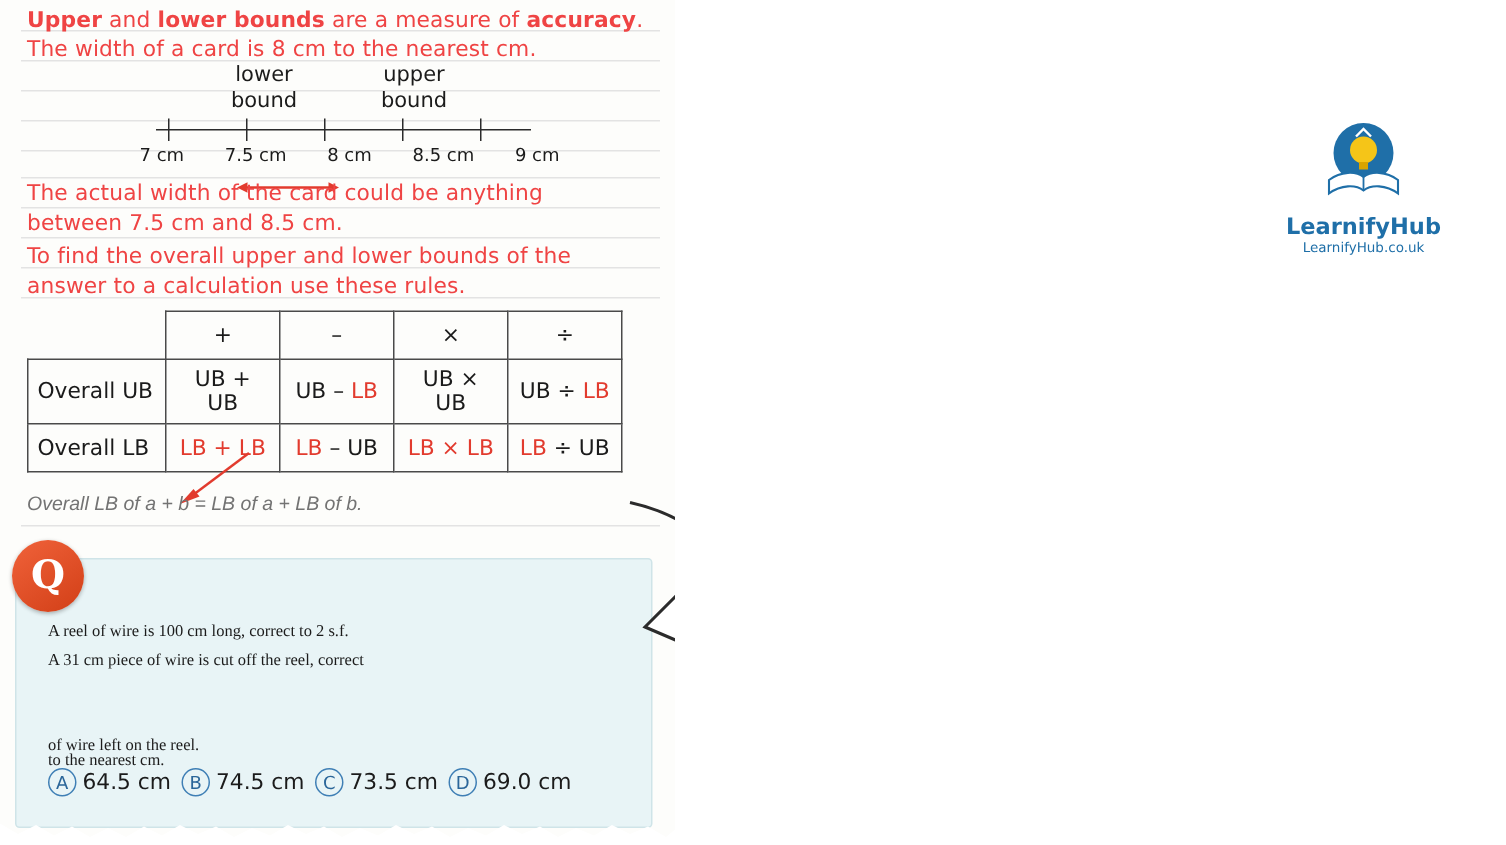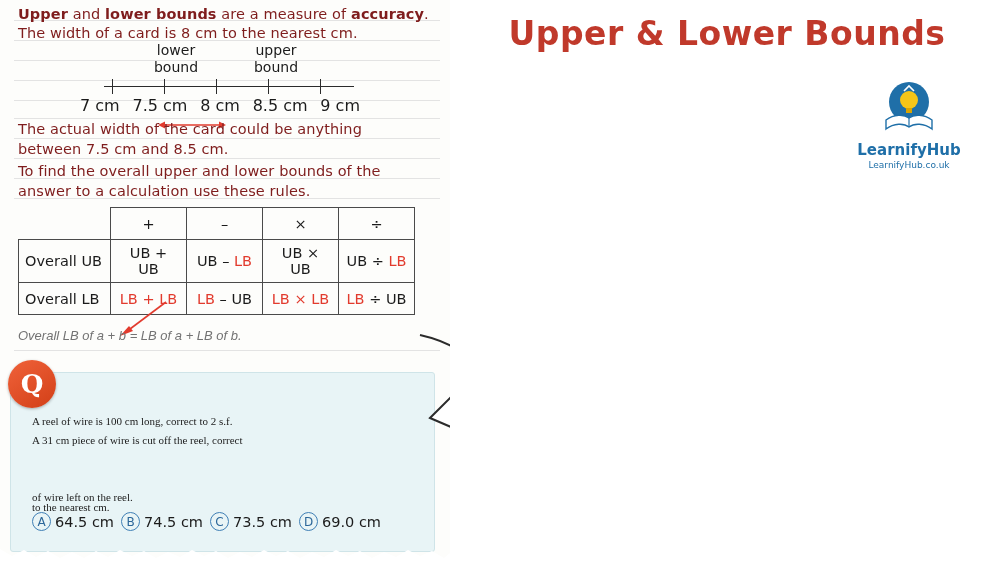--- a/index.html
+++ b/index.html
@@ -27,21 +27,21 @@
   }
   .ws-line {
     position: absolute;
     left: 14px; right: 10px;
     height: 1px;
     background: #e3e3e3;
   }
   .note-text {
     font-family: "DejaVu Sans", sans-serif;
     font-size: 14.5px;
-    color: #7f1d1d;
+    color: #ef4444;
     letter-spacing: 0.1px;
   }
   .note-text b { font-weight: bold; }
 
   #intro1 { position: absolute; left: 18px; top: 6px; width: 420px; }
   #intro2 { position: absolute; left: 18px; top: 25px; width: 420px; }
 
   
   #numline-wrap { position: absolute; left: 18px; top: 42px; width: 400px; height: 70px; }
   .nl-label {
@@ -61,26 +61,26 @@
     background: #2b2b2b;
   }
   .nl-tick {
     position: absolute;
     top: 37px;
     width: 1px; height: 15px;
     background: #2b2b2b;
   }
   #nl-values {
     position: absolute;
-    left: 62px; top: 54px;
+    left: 75px; top: 54px;
     width: 280px;
     display: flex;
     justify-content: space-between;
     font-family: "DejaVu Sans", sans-serif;
-    font-size: 16px;
+    font-size: 12px;
     color: #1b1b1b;
   }
   #nl-arrow {
     position: absolute;
     left: 140px; top: 78px;
     width: 68px; height: 10px;
   }
 
   #actual1 { position: absolute; left: 18px; top: 121px; width: 420px; }
   #actual2 { position: absolute; left: 18px; top: 141px; width: 420px; }
@@ -359,21 +359,20 @@
     </svg>
   </div>
 
   <svg id="big-arrow" viewBox="0 0 120 140">
     <path d="M20,5 C78,18 100,58 78,98" stroke="#2b2b2b" stroke-width="2" fill="none"></path>
     <path d="M30,88 L86,112 L56,62 Z" stroke="#2b2b2b" stroke-width="2" fill="#ffffff"></path>
   </svg>
 
   <div id="right">
 
-    <div id="title">Upper &amp; Lower Bounds</div>
 
     <div id="logo">
       <svg id="logo-mark" viewBox="0 0 58 54">
         <circle cx="29" cy="22" r="20" fill="#1f6fa8"></circle>
         <circle cx="29" cy="20" r="9" fill="#f5c518"></circle>
         <rect x="26" y="28" width="6" height="5" fill="#d9a400"></rect>
         <path d="M24,11 L29,6 L34,11" stroke="#ffffff" stroke-width="1.6" fill="none"></path>
         <path d="M6,40 C14,34 24,34 29,38 C34,34 44,34 52,40 L52,49 C44,43 34,43 29,47 C24,43 14,43 6,49 Z" fill="#ffffff" stroke="#1f6fa8" stroke-width="1.4"></path>
         <line x1="29" y1="38" x2="29" y2="47" stroke="#1f6fa8" stroke-width="1.2"></line>
       </svg>

